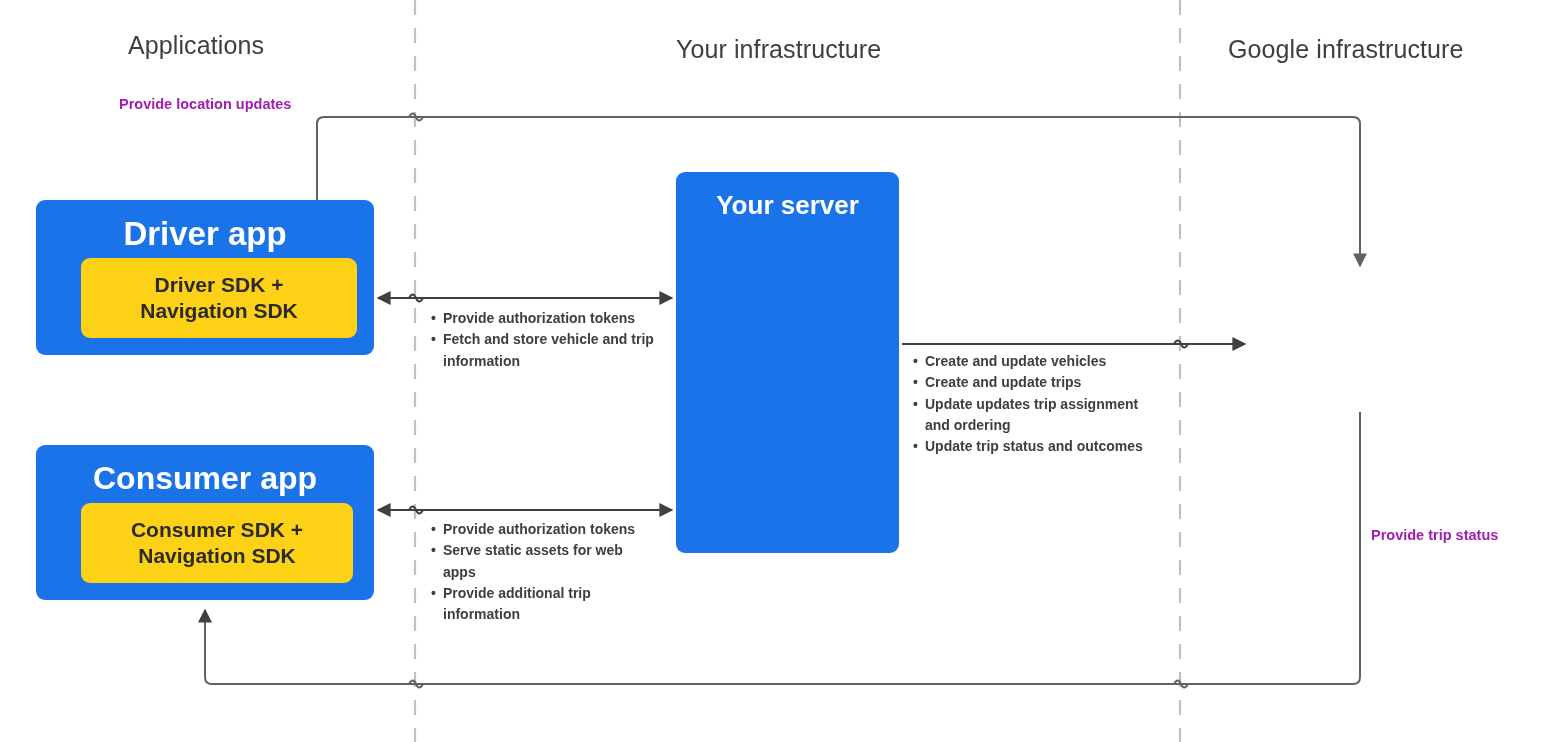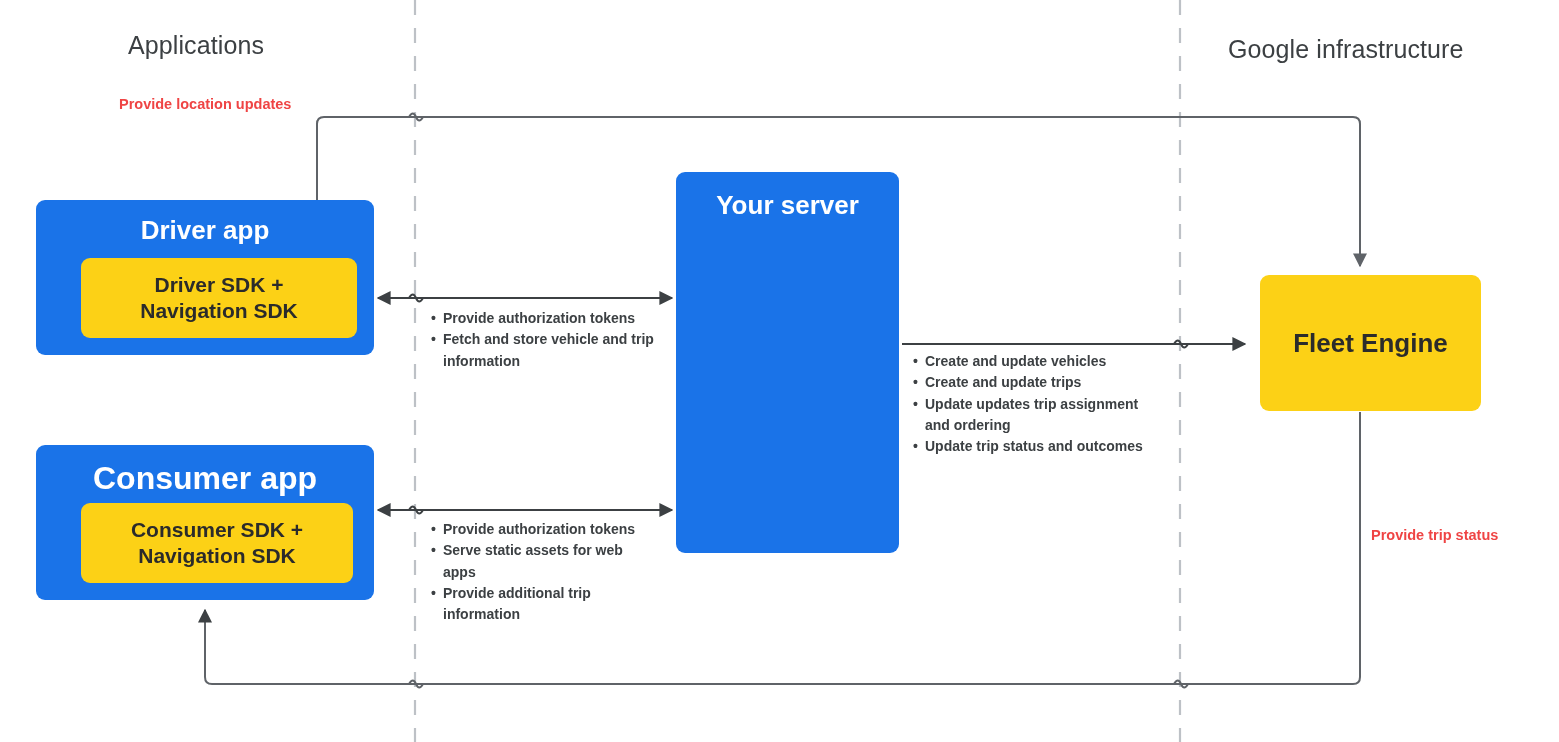--- a/index.html
+++ b/index.html
@@ -61,21 +61,21 @@
   .box-title-dark {
     color: #2b2b2b;
     font-weight: bold;
     text-align: center;
     line-height: 1.25;
   }
 
   
   #box-driver-app { left: 36px; top: 200px; width: 338px; height: 155px; }
   #label-driver-app {
-    position: absolute; left: 0; top: 15px; width: 338px; font-size: 26px;
+    position: absolute; left: 0; top: 15px; width: 338px; font-size: 33px;
   }
   #box-driver-sdk {
     left: 70px; top: 258px; width: 276px; height: 80px;
     display: flex; align-items: center; justify-content: center;
   }
   #label-driver-sdk { font-size: 21px; width: 100%; }
 
   
   #box-consumer-app { left: 36px; top: 445px; width: 338px; height: 155px; }
   #label-consumer-app {
@@ -98,21 +98,21 @@
     left: 1249px; top: 275px; width: 221px; height: 136px;
     display: flex; align-items: center; justify-content: center;
   }
   #label-fleet-engine { font-size: 26px; width: 100%; }
 
   
   .edge-label {
     position: absolute;
     font-size: 14.5px;
     font-weight: bold;
-    color: #ef4444;
+    color: #a21caf;
     white-space: nowrap;
   }
   #label-provide-location-updates { left: 119px; top: 96px; }
   #label-provide-trip-status      { left: 1371px; top: 527px; }
 
   
   .bullet-list {
     position: absolute;
     margin: 0;
     padding: 0;
@@ -170,20 +170,21 @@
     <path d="M 409 298 q 4 -7 7 0 q 3 7 7 0" fill="none" stroke="#3c4043" stroke-width="2"></path>
 
     <line x1="378" y1="510" x2="672" y2="510" stroke="#3c4043" stroke-width="2" marker-start="url(#arrow-start)" marker-end="url(#arrow-end)"></line>
     <path d="M 409 510 q 4 -7 7 0 q 3 7 7 0" fill="none" stroke="#3c4043" stroke-width="2"></path>
 
     <line x1="902" y1="344" x2="1245" y2="344" stroke="#3c4043" stroke-width="2" marker-end="url(#arrow-end)"></line>
     <path d="M 1174 344 q 4 -7 7 0 q 3 7 7 0" fill="none" stroke="#3c4043" stroke-width="2"></path>
   </svg>
 
   <div class="zone-title" id="zone-applications">Applications</div>
+  <div class="zone-title" id="zone-your-infra">Your infrastructure</div>
   <div class="zone-title" id="zone-google-infra">Google infrastructure</div>
 
   <div class="box blue-box" id="box-driver-app">
     <div class="box-title-blue" id="label-driver-app">Driver app</div>
   </div>
   <div class="box yellow-box" id="box-driver-sdk">
     <div class="box-title-dark" id="label-driver-sdk">
       <div>Driver SDK +</div>
       <div>Navigation SDK</div>
     </div>
@@ -196,23 +197,20 @@
     <div class="box-title-dark" id="label-consumer-sdk">
       <div>Consumer SDK +</div>
       <div>Navigation SDK</div>
     </div>
   </div>
 
   <div class="box blue-box" id="box-your-server">
     <div class="box-title-blue" id="label-your-server">Your server</div>
   </div>
 
-  <div class="box yellow-box" id="box-fleet-engine">
-    <div class="box-title-dark" id="label-fleet-engine">Fleet Engine</div>
-  </div>
 
   <div class="edge-label" id="label-provide-location-updates">Provide location updates</div>
   <div class="edge-label" id="label-provide-trip-status">Provide trip status</div>
 
   <ul class="bullet-list" id="bullets-driver-server">
       <li>Provide authorization tokens</li>
       <li>Fetch and store vehicle and trip information</li>
     </ul>
 
   <ul class="bullet-list" id="bullets-consumer-server">

